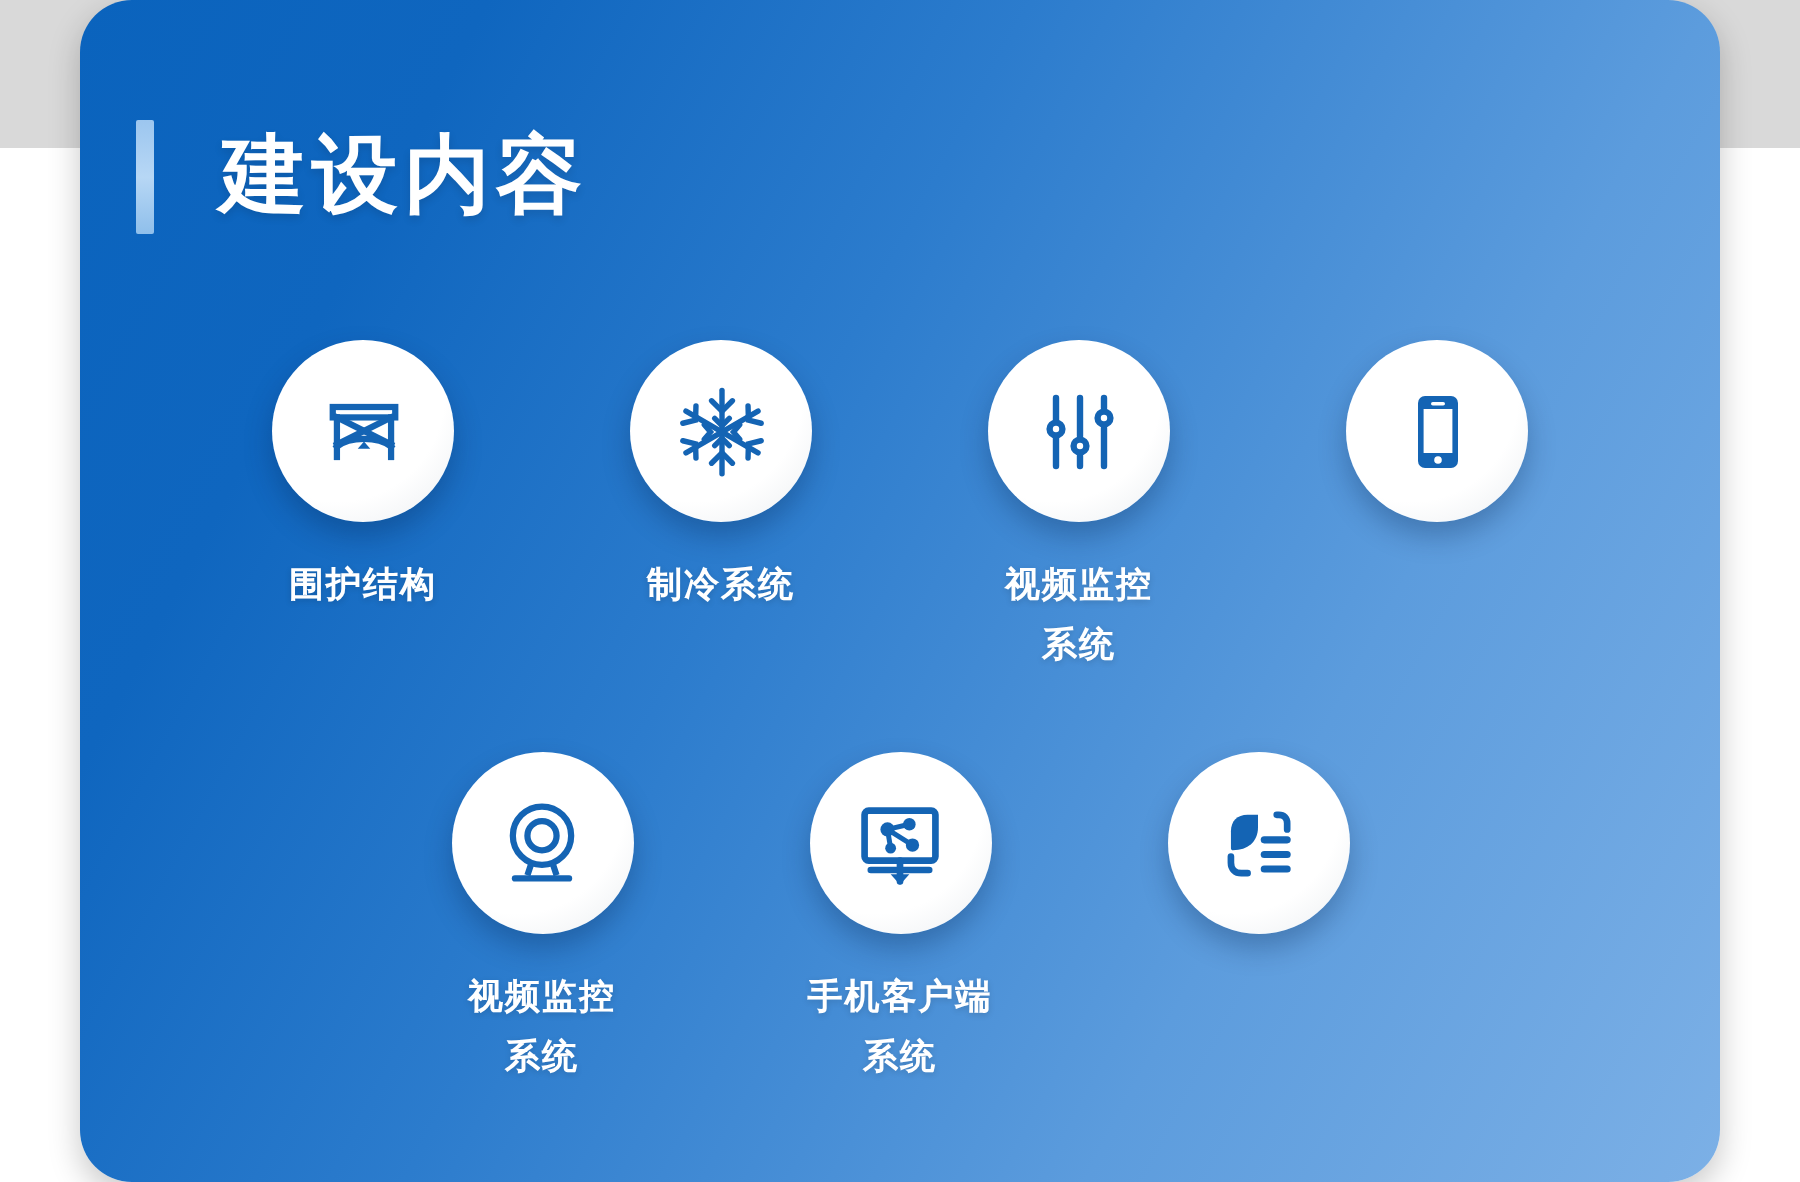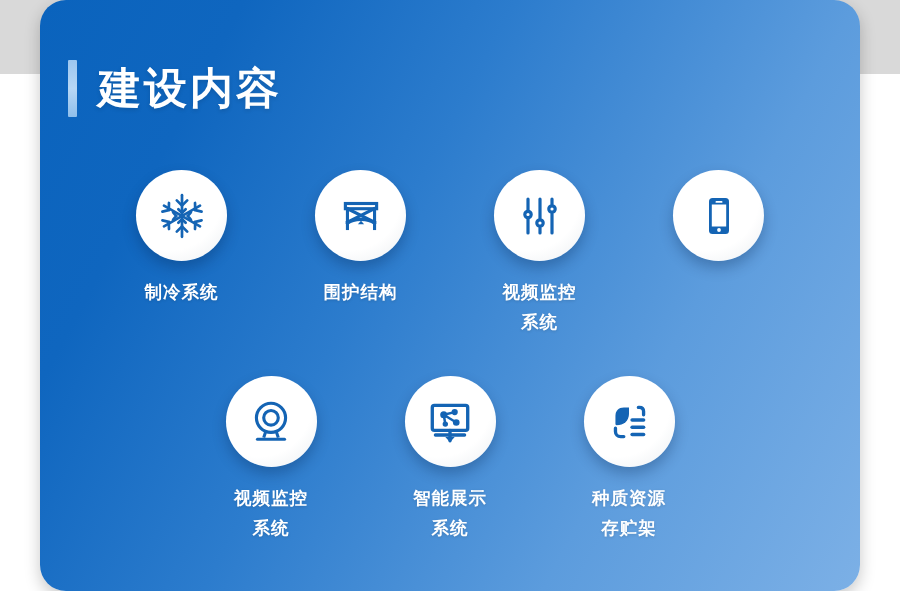--- a/index.html
+++ b/index.html
@@ -43,20 +43,21 @@
     overflow: hidden;
   }
 
   
   #heading {
     position: absolute;
     left: 28px;
     top: 60px;
     display: flex;
     align-items: center;
+    gap: 12px;
   }
   #heading-bar {
     width: 9px;
     height: 57px;
     background: linear-gradient(180deg, #9cc6ef 0%, #b7d7f5 50%, #8fbfeb 100%);
     border-radius: 1px;
     margin-right: 21px;
   }
   #heading-text {
     color: #ffffff;
@@ -113,20 +114,37 @@
 <div id="top-band"></div>
 
 <div id="panel">
 
   <div id="heading">
     <div id="heading-bar"></div>
     <div id="heading-text">建设内容</div>
   </div>
 
   <div class="row" id="row-1">
+
+    <div class="item">
+      <div class="circle">
+        <svg width="50" height="50" viewBox="0 0 48 48">
+          <g stroke="#1464b4" stroke-width="3" fill="none" stroke-linecap="square">
+            <rect x="9" y="12" width="30" height="5"></rect>
+            <line x1="11" y1="17" x2="11" y2="36"></line>
+            <line x1="37" y1="17" x2="37" y2="36"></line>
+            <line x1="11" y1="17" x2="37" y2="30"></line>
+            <line x1="37" y1="17" x2="11" y2="30"></line>
+            <path d="M11 31 C 17 26, 31 26, 37 31"></path>
+          </g>
+          <polygon points="24,28.5 21,32 27,32" fill="#1464b4"></polygon>
+        </svg>
+      </div>
+      <div class="label">围护结构</div>
+    </div>
 
     <div class="item">
       <div class="circle">
         <svg width="50" height="50" viewBox="0 0 48 48">
           <g stroke="#1464b4" stroke-width="2.6" stroke-linecap="round" fill="none">
             <line x1="24" y1="4" x2="24" y2="44"></line>
             <line x1="6.7" y1="14" x2="41.3" y2="34"></line>
             <line x1="6.7" y1="34" x2="41.3" y2="14"></line>
             <polyline points="19,9 24,14 29,9"></polyline>
             <polyline points="19,39 24,34 29,39"></polyline>
@@ -139,37 +157,20 @@
             <polyline points="15.5,20.5 18.5,24 15.5,27.5"></polyline>
             <polyline points="32.5,20.5 29.5,24 32.5,27.5"></polyline>
           </g>
         </svg>
       </div>
       <div class="label">制冷系统</div>
     </div>
 
     <div class="item">
       <div class="circle">
-        <svg width="50" height="50" viewBox="0 0 48 48">
-          <g stroke="#1464b4" stroke-width="3" fill="none" stroke-linecap="square">
-            <rect x="9" y="12" width="30" height="5"></rect>
-            <line x1="11" y1="17" x2="11" y2="36"></line>
-            <line x1="37" y1="17" x2="37" y2="36"></line>
-            <line x1="11" y1="17" x2="37" y2="30"></line>
-            <line x1="37" y1="17" x2="11" y2="30"></line>
-            <path d="M11 31 C 17 26, 31 26, 37 31"></path>
-          </g>
-          <polygon points="24,28.5 21,32 27,32" fill="#1464b4"></polygon>
-        </svg>
-      </div>
-      <div class="label">围护结构</div>
-    </div>
-
-    <div class="item">
-      <div class="circle">
         <svg width="48" height="48" viewBox="0 0 48 48">
           <g stroke="#1464b4" stroke-width="3.2" stroke-linecap="round" fill="none">
             <line x1="12" y1="7" x2="12" y2="18"></line>
             <line x1="12" y1="27" x2="12" y2="41"></line>
             <line x1="24" y1="7" x2="24" y2="26"></line>
             <line x1="24" y1="36" x2="24" y2="41"></line>
             <line x1="36" y1="7" x2="36" y2="12"></line>
             <line x1="36" y1="22" x2="36" y2="41"></line>
           </g>
           <g fill="none" stroke="#1464b4" stroke-width="3.2">
@@ -228,36 +229,34 @@
             <line x1="18" y1="17" x2="30" y2="24.5"></line>
             <line x1="18" y1="17" x2="19.5" y2="26"></line>
           </g>
           <g stroke="#1464b4" stroke-width="3.2" stroke-linecap="round">
             <line x1="24" y1="32" x2="24" y2="42"></line>
             <line x1="10" y1="36.5" x2="38" y2="36.5"></line>
           </g>
           <polygon points="19.5,38.5 28.5,38.5 24,43.5" fill="#1464b4"></polygon>
         </svg>
       </div>
-      <div class="label">智能展示
+      <div class="label">手机客户端
 系统</div>
     </div>
 
     <div class="item">
       <div class="circle">
         <svg width="50" height="50" viewBox="0 0 48 48">
           <path d="M11 18 C11 13, 14 10, 19 10 L24 10 L24 16 C24 23, 19 27, 12 27 C11.4 27, 11 26.6, 11 26 Z" fill="#1464b4"></path>
           <path d="M11 30 L11 33 C11 36, 13 38, 16 38 L19 38" fill="none" stroke="#1464b4" stroke-width="3.2" stroke-linecap="round"></path>
           <path d="M33 10 L34 10 C36.5 10, 38 11.6, 38 14 L38 17" fill="none" stroke="#1464b4" stroke-width="3.2" stroke-linecap="round"></path>
           <g stroke="#1464b4" stroke-width="3.4" stroke-linecap="round">
             <line x1="27" y1="22" x2="38" y2="22"></line>
             <line x1="27" y1="29" x2="38" y2="29"></line>
             <line x1="27" y1="36" x2="38" y2="36"></line>
           </g>
         </svg>
       </div>
-      <div class="label">种质资源
-存贮架</div>
     </div>
 
   </div>
 
 </div>
 
 </body></html>

